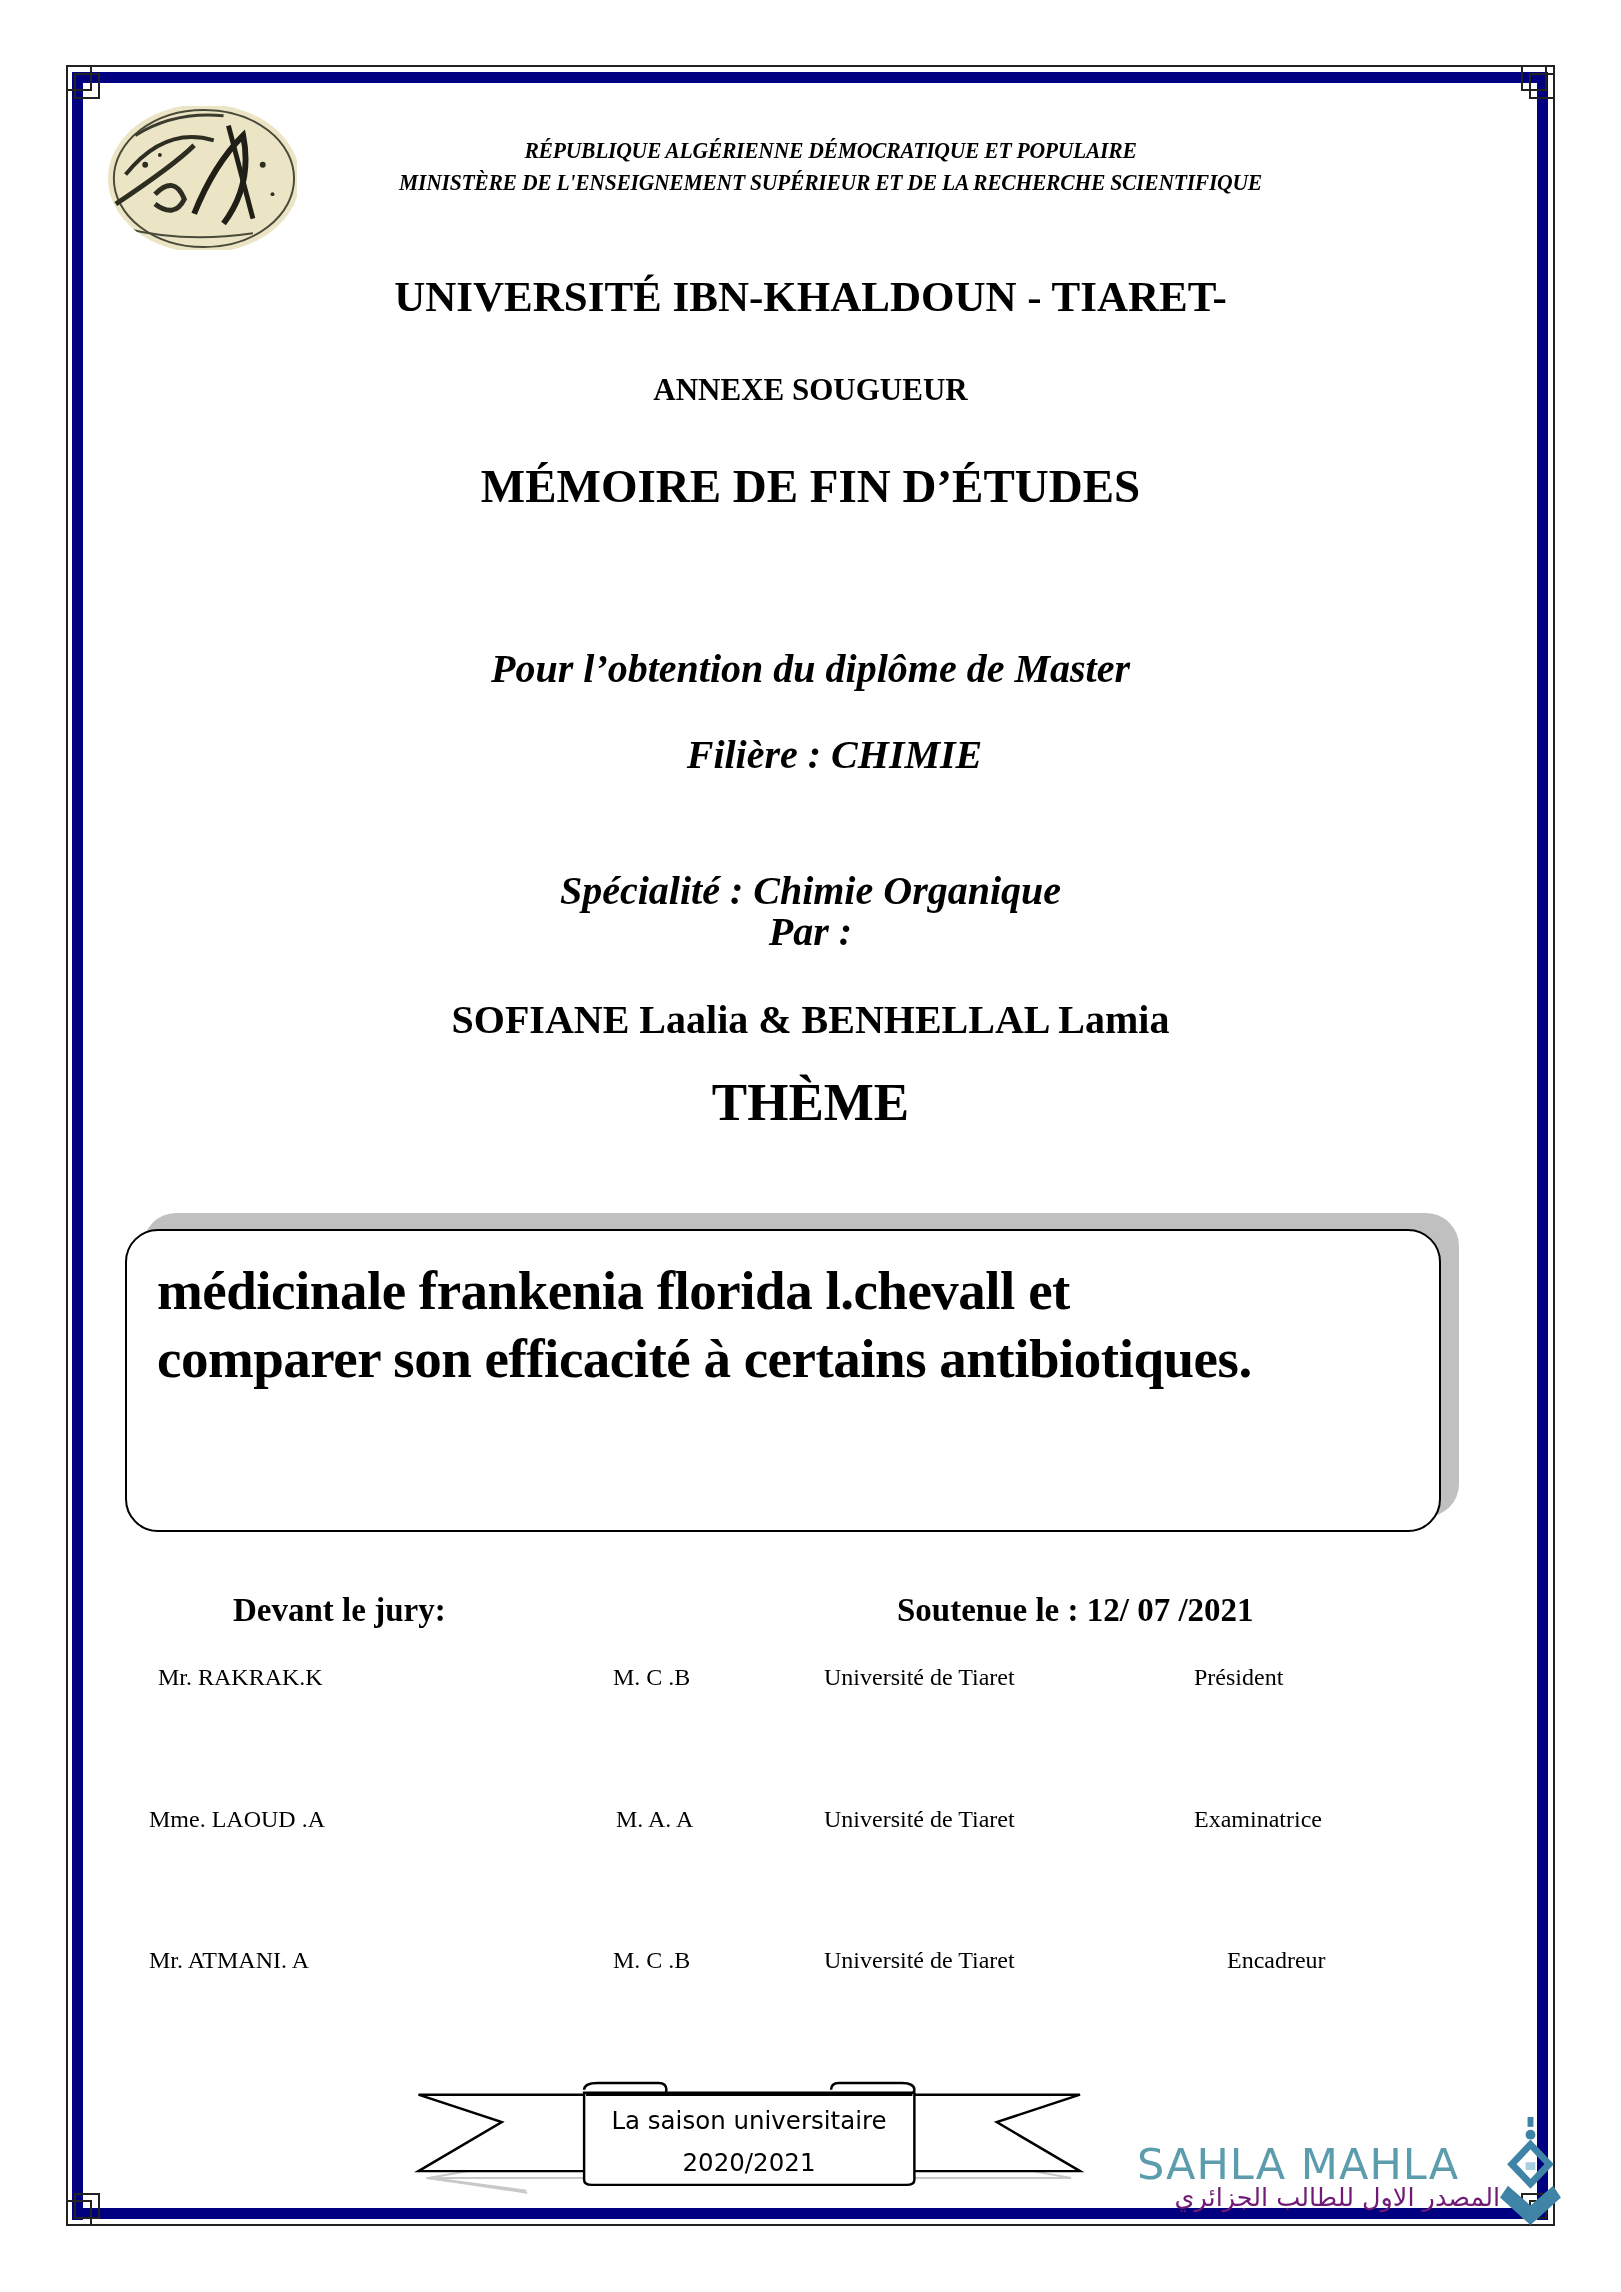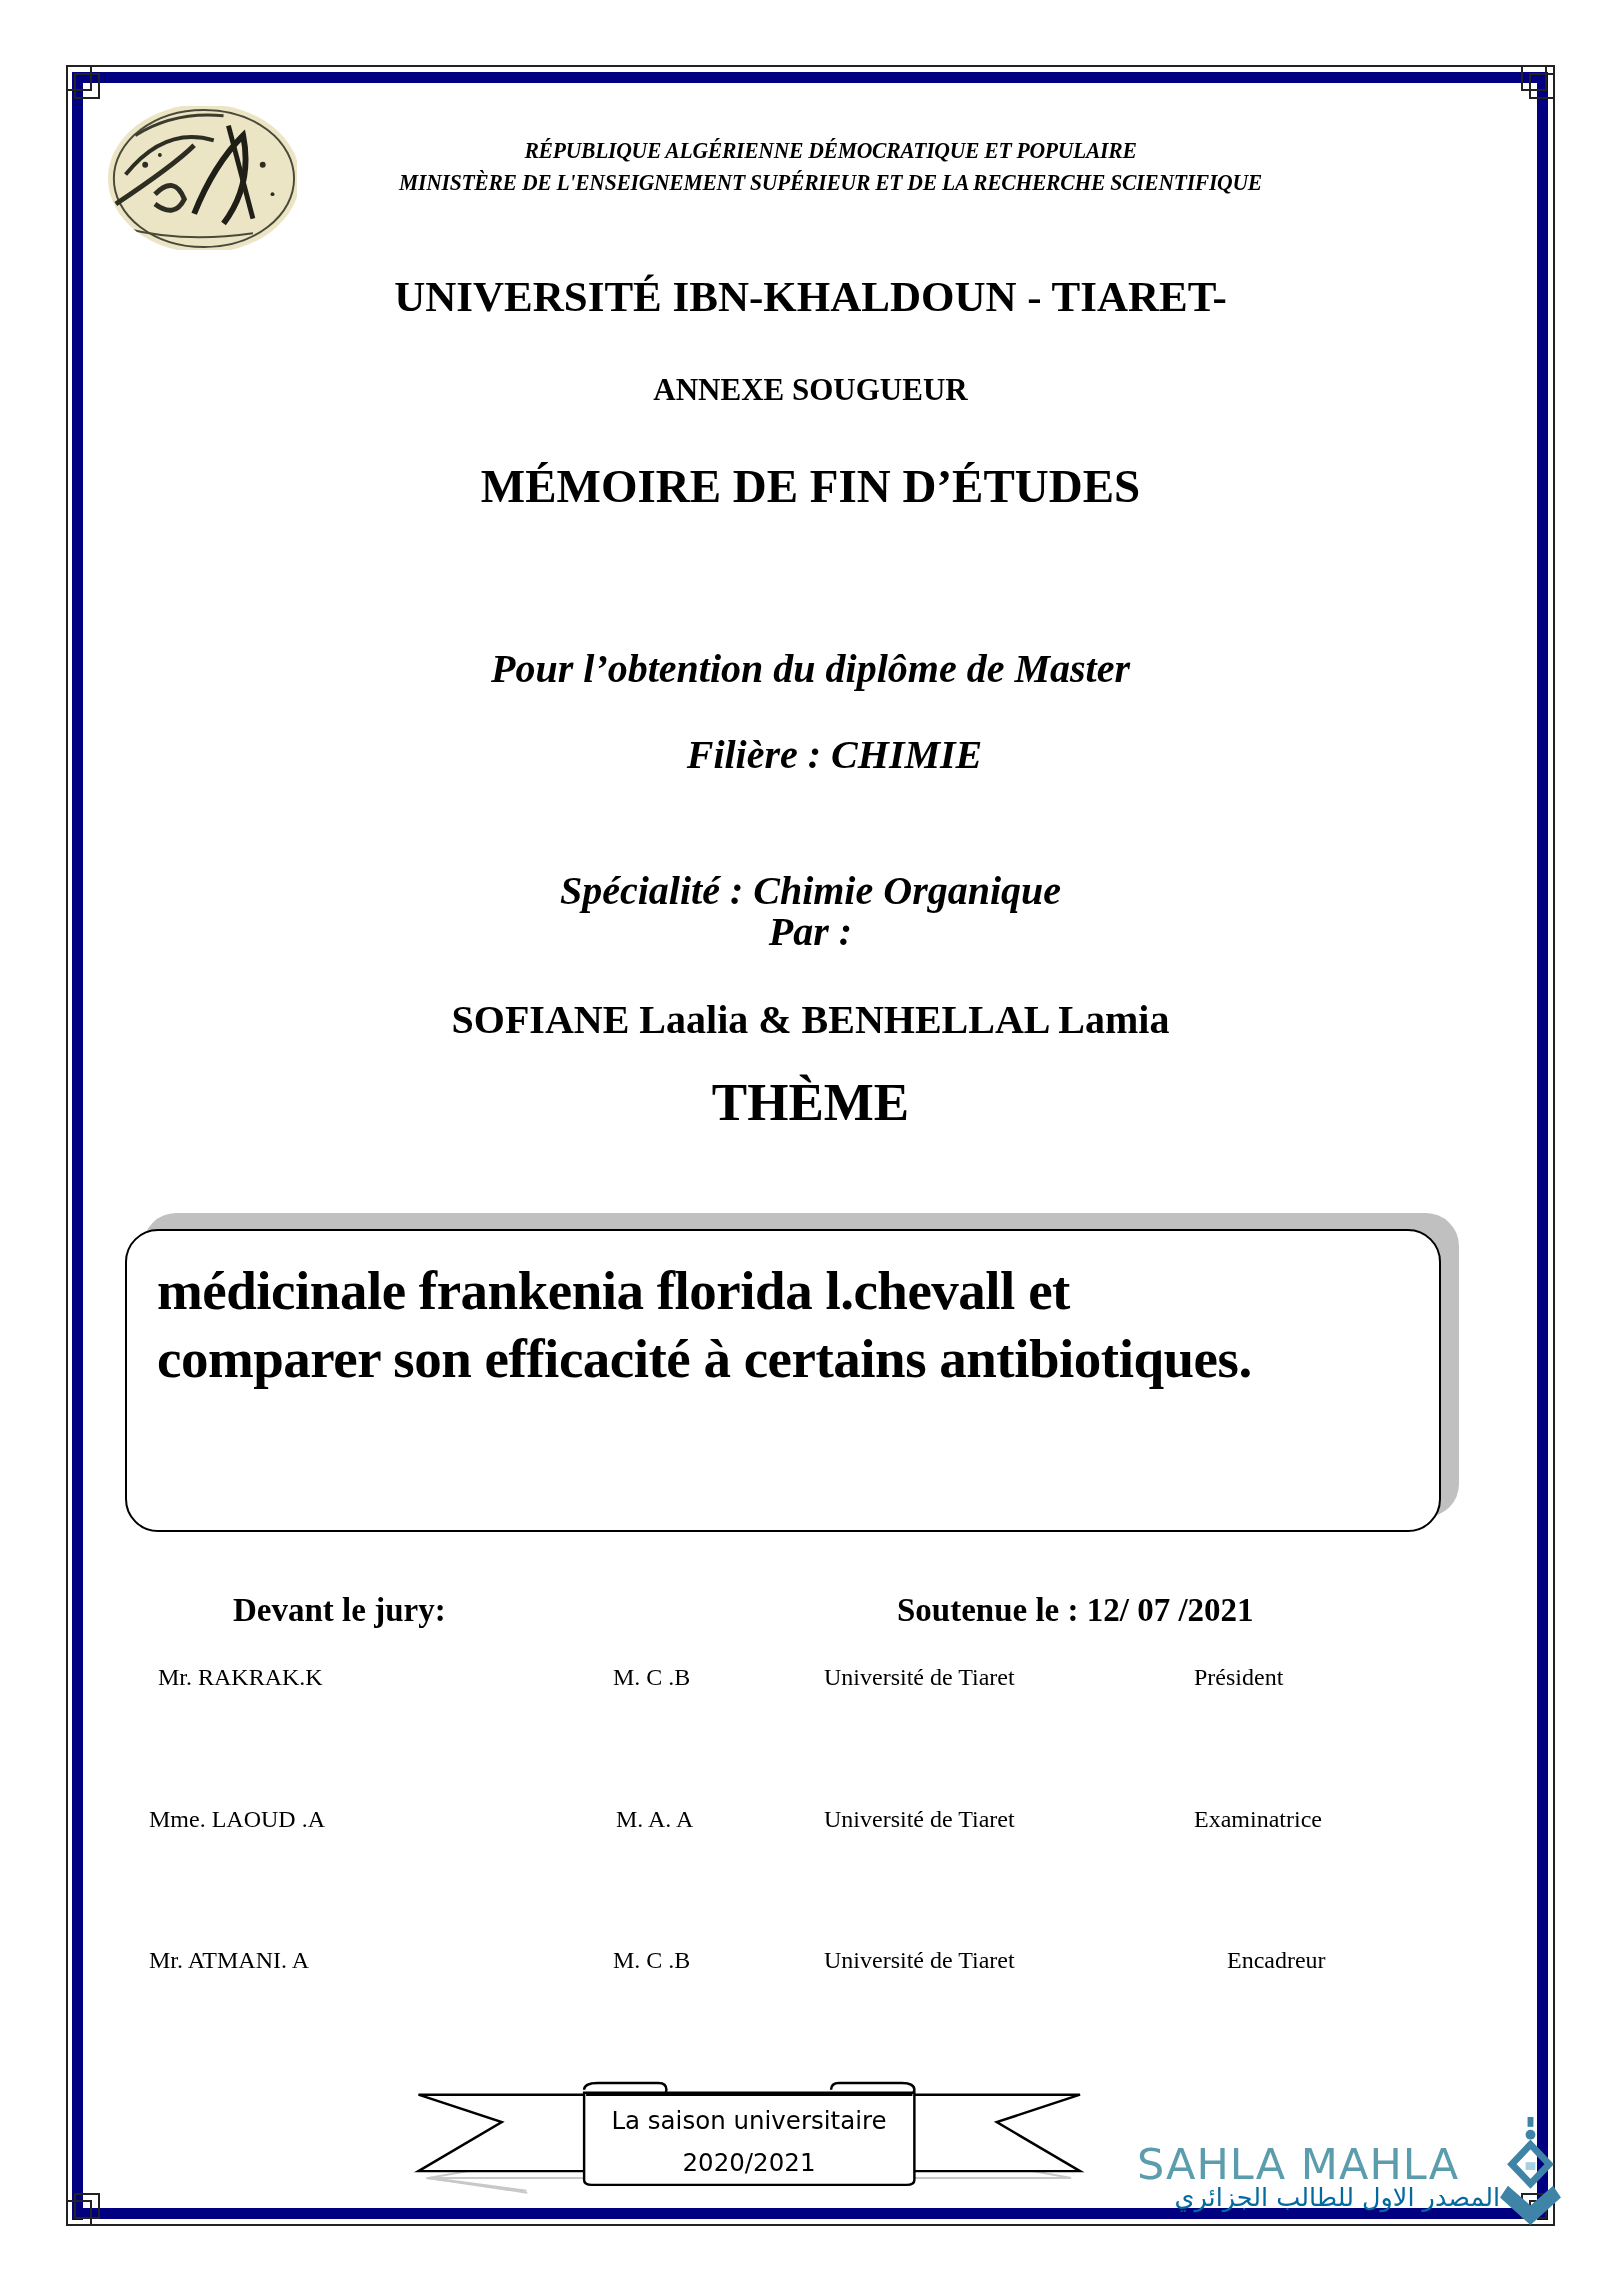--- a/index.html
+++ b/index.html
@@ -42,21 +42,21 @@
 
   
   .ribbon { position: absolute; left: 412px; top: 2068px; width: 686px; height: 127px; }
   .ribbon-text { position: absolute; font-family: "DejaVu Sans", "Liberation Sans", sans-serif; font-size: 24.5px;
                  white-space: nowrap; text-align: center; width: 330px; left: 584px; }
 
   
   .sahla { position: absolute; left: 1137px; top: 2143px; font-family: "DejaVu Sans", "Liberation Sans", sans-serif;
            font-size: 43px; color: #5b9dac; letter-spacing: 1px; white-space: nowrap; line-height: 43px; }
   .sahla-ar { position: absolute; left: 1137px; top: 2182px; width: 363px; text-align: right;
-              font-family: "DejaVu Sans", sans-serif; font-size: 25.5px; color: #0369a1; white-space: nowrap; direction: rtl; }
+              font-family: "DejaVu Sans", sans-serif; font-size: 25.5px; color: #701a75; white-space: nowrap; direction: rtl; }
   .sahla-mark { position: absolute; left: 1498px; top: 2117px; width: 65px; height: 110px; }
 </style>
 </head>
 <body>
 
 <div class="border-outer"></div>
 <div class="blue-top"></div>
 <div class="blue-bottom"></div>
 <div class="blue-left"></div>
 <div class="blue-right"></div>

